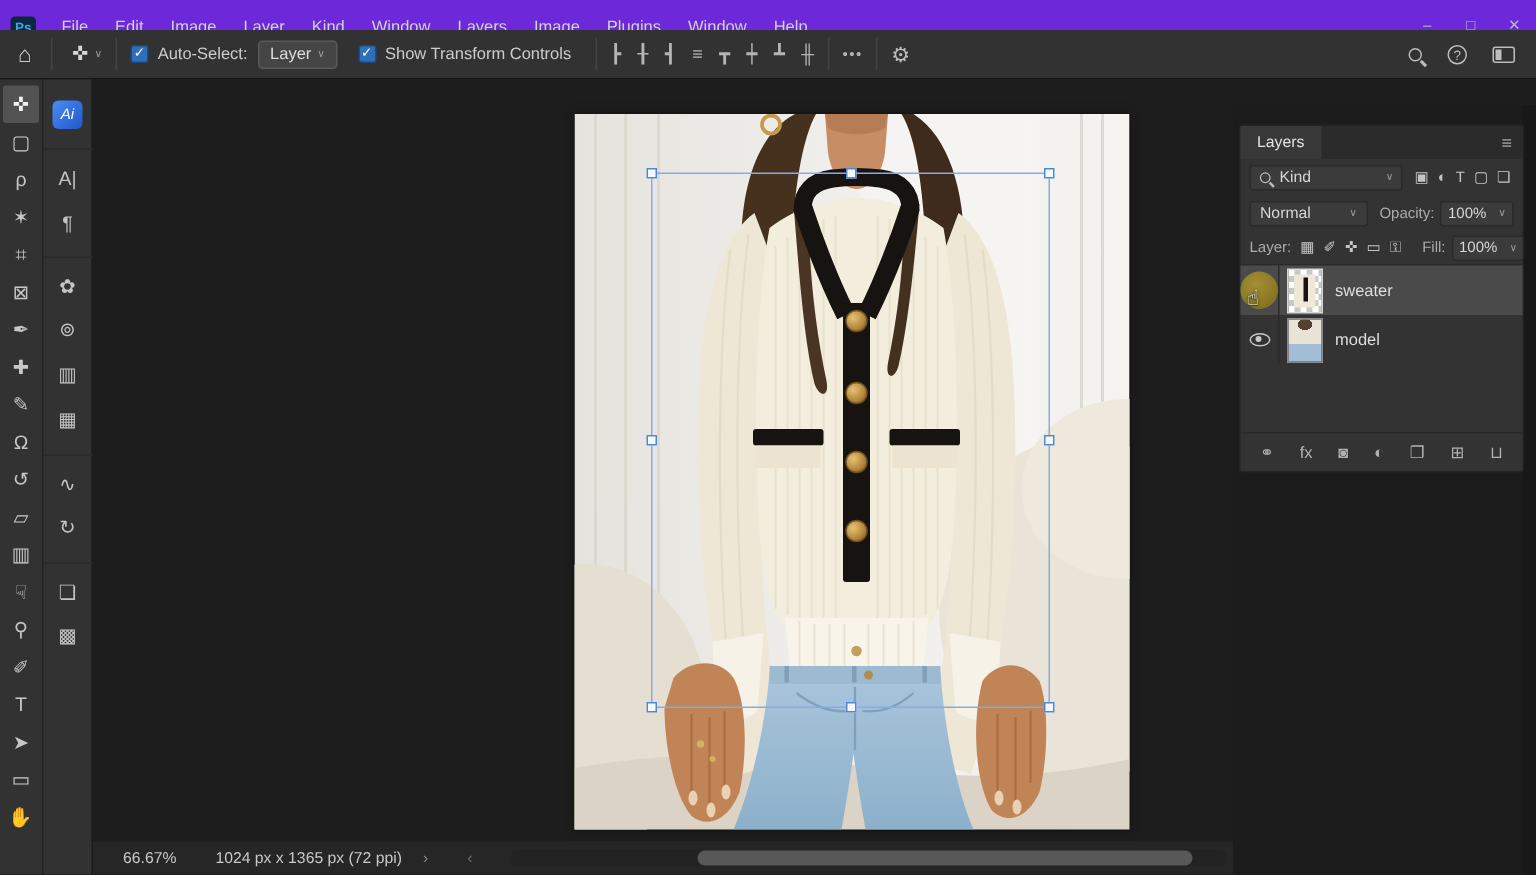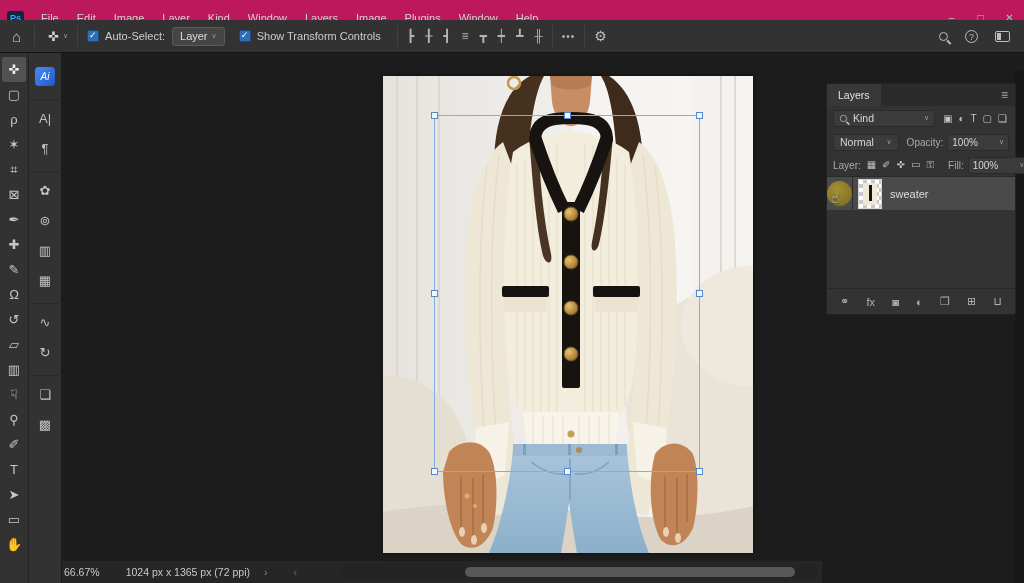--- a/index.html
+++ b/index.html
@@ -1,21 +1,21 @@
 <!DOCTYPE html>
 <html><head>
 <meta charset="utf-8">
 <style>
   *{margin:0;padding:0;box-sizing:border-box}
   html,body{width:1024px;height:583px;background:#1d1d1d;overflow:hidden;
     font-family:"Liberation Sans","DejaVu Sans",sans-serif;-webkit-font-smoothing:antialiased}
   #app{position:relative;width:1024px;height:583px;background:#1d1d1d;color:#cfcfcf}
 
   
-  .menubar{position:absolute;left:0;top:0;width:1024px;height:36px;background:#be185d;
+  .menubar{position:absolute;left:0;top:0;width:1024px;height:36px;background:#6d28d9;
     display:flex;align-items:center;border-bottom:1px solid #161616;font-size:11px}
   .pslogo{width:17px;height:14px;margin:0 8px 0 7px;background:#0c2740;border-radius:3px;
     color:#37a6f5;font-size:9px;font-weight:bold;text-align:center;line-height:14px}
   .mitem{padding:0 9px;color:#d2d2d2;line-height:20px}
   .winctl{margin-left:auto;display:flex}
   .winbtn{width:29px;text-align:center;color:#bdbdbd;font-size:10px;line-height:20px}
 
   
   .optionsbar{position:absolute;left:0;top:20px;width:1024px;height:33px;background:#323232;
     border-bottom:1px solid #141414;display:flex;align-items:center;font-size:11px}
@@ -65,21 +65,21 @@
   .photo{position:absolute;left:383px;top:76px;width:370px;height:477px;box-shadow:0 0 6px rgba(0,0,0,.5)}
 
   
   .tbox{position:absolute;left:434px;top:115px;width:266px;height:357px;
     border:1px solid #83ace9;}
   .th{position:absolute;width:7px;height:7px;background:#f4f8ff;border:1px solid #5288cf}
 
   
   .statusbar{position:absolute;left:62px;top:561px;width:760px;height:22px;background:#262626;
     display:flex;align-items:center;font-size:10.5px;color:#c9c9c9}
-  .sb-zoom{margin-left:2px}
+  .sb-zoom{margin-left:20px}
   .sb-dims{margin-left:26px}
   .sb-chev{margin-left:14px;color:#8d8d8d}
   .sb-chev2{margin-left:26px;color:#6f6f6f}
   .htrack{position:absolute;left:340px;top:566px;width:478px;height:12px;background:#232323;border-radius:6px}
   .hthumb{position:absolute;left:465px;top:567px;width:330px;height:10px;background:#585858;border-radius:5px}
 
   
   .rightdock{position:absolute;left:822px;top:70px;width:202px;height:526px;background:#1c1c1c}
   .dockedge{position:absolute;right:0;top:0;width:9px;height:530px;background:#181818}
   .lpanel{position:absolute;left:4px;top:13px;width:190px;height:232px;background:#333333;
@@ -90,21 +90,21 @@
   .lp-row{display:flex;align-items:center;padding:0 6px;height:24px}
   .kindbox{width:102px;height:17px;background:#3b3b3b;border:1px solid #2a2a2a;border-radius:2px;
     display:flex;align-items:center;padding:0 5px;gap:5px;color:#d6d6d6}
   .kindbox .chev{margin-left:auto}
   .ficons{display:flex;gap:6px;margin-left:8px;color:#c4c4c4;font-size:10px}
   .blendbox{width:92px;height:17px;background:#3b3b3b;border:1px solid #2a2a2a;border-radius:2px;
     display:flex;align-items:center;padding:0 6px;color:#d6d6d6}
   .blendbox .chev{margin-left:auto}
   .lp-lbl{color:#ababab;font-size:10px;margin-left:8px}
   .valbox{height:17px;background:#3b3b3b;border:1px solid #2a2a2a;border-radius:2px;display:flex;
-    align-items:center;padding:0 4px;color:#d6d6d6;margin-left:4px;gap:17px;font-size:10px}
+    align-items:center;padding:0 4px;color:#d6d6d6;margin-left:4px;gap:4px;font-size:10px}
   .lockicons{display:flex;gap:6px;margin-left:6px;color:#c4c4c4;font-size:10px}
   .llist{border-top:1px solid #2a2a2a}
   .lrow{display:flex;align-items:center;height:33px;position:relative}
   .lrow.selected{background:#4a4a4a}
   .eyecell{width:26px;height:33px;border-right:1px solid #2a2a2a;position:relative;
     display:flex;align-items:center;justify-content:center;flex:none}
   .eye{display:inline-block;width:14px;height:9px;border:1.4px solid #c9c9c9;border-radius:50%;
     position:relative;visibility:hidden}
   .eye.on{visibility:visible}
   .eye::after{content:"";position:absolute;left:3.2px;top:1.4px;width:4px;height:4px;border-radius:50%;background:#c9c9c9}
@@ -535,20 +535,28 @@
           <div class="lrow selected">
             <div class="eyecell">
               <span class="eye"></span>
               <span class="clickcircle show"></span>
               <span class="handcur show">☝</span>
             </div>
             <div class="thumb sweater"></div>
             <span class="lname">sweater</span>
           </div>
 
+          <div class="lrow">
+            <div class="eyecell">
+              <span class="eye on"></span>
+
+            </div>
+            <div class="thumb model"></div>
+            <span class="lname">model</span>
+          </div>
         </div>
       <div class="lp-foot">
 
       <span class="fi">⚭</span>
           <span class="fi">fx</span>
           <span class="fi">◙</span>
           <span class="fi">◐</span>
           <span class="fi">❐</span>
           <span class="fi">⊞</span>
           <span class="fi">⊔</span>

